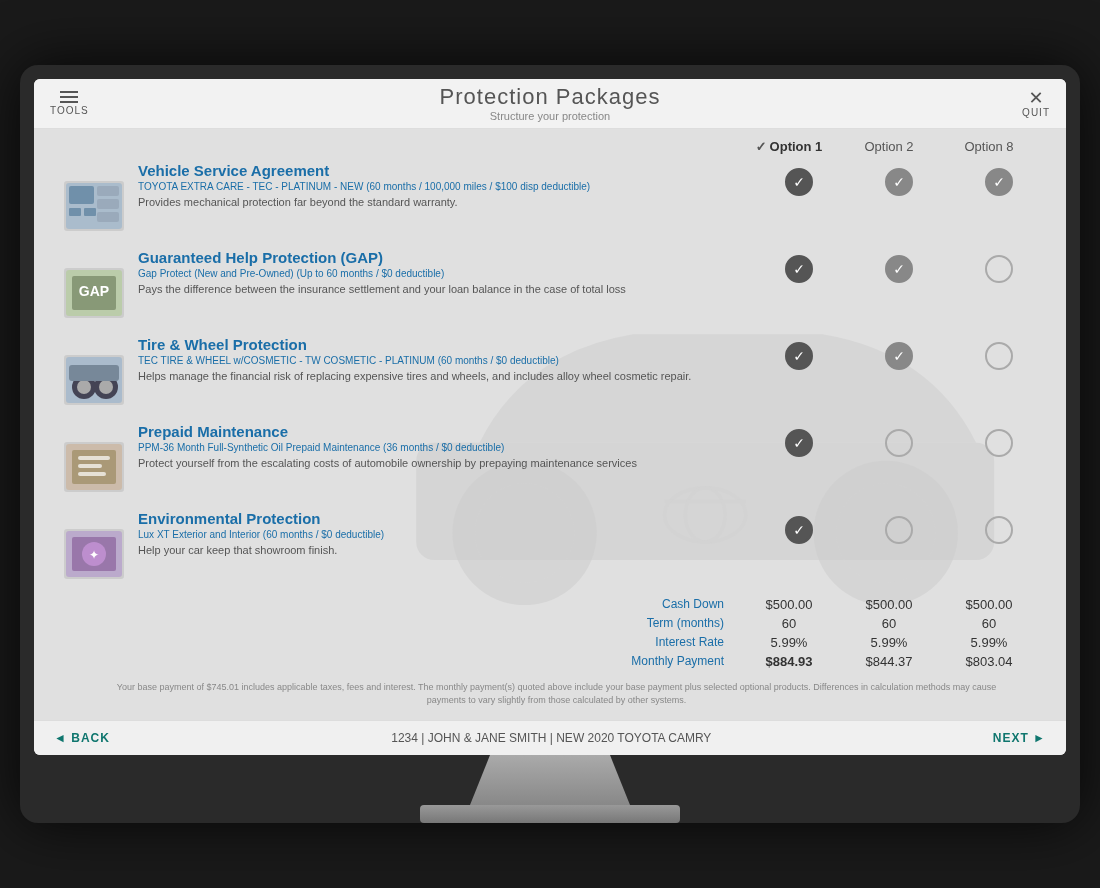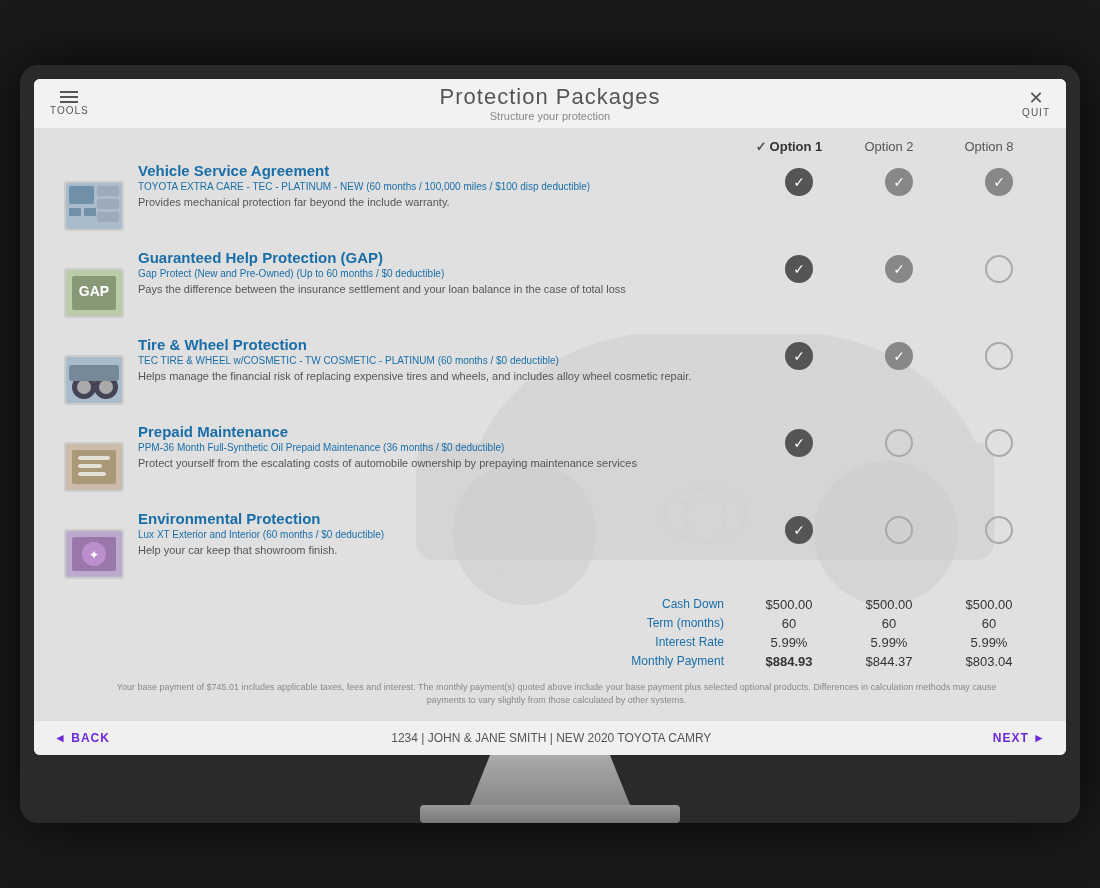--- a/index.html
+++ b/index.html
@@ -190,21 +190,21 @@
     .footer {
       background: #f0f0f0;
       border-top: 1px solid #ddd;
       display: flex;
       justify-content: space-between;
       align-items: center;
       padding: 10px 20px;
     }
     .footer-nav {
       font-size: 12px;
-      color: #6d28d9;
+      color: #0f766e;
       cursor: pointer;
       letter-spacing: 1px;
       font-weight: 600;
     }
     .footer-info {
       font-size: 12px;
       color: #555;
     }
     .monitor-stand {
       height: 50px;
@@ -281,21 +281,21 @@
                   <rect x="5" y="27" width="12" height="8" rx="1" fill="#7090aa"></rect>
                   <rect x="20" y="27" width="12" height="8" rx="1" fill="#7090aa"></rect>
                   <rect x="33" y="5" width="22" height="10" rx="2" fill="#9aaabb"></rect>
                   <rect x="33" y="18" width="22" height="10" rx="2" fill="#9aaabb"></rect>
                   <rect x="33" y="31" width="22" height="10" rx="2" fill="#9aaabb"></rect>
                 </svg>
               </div>
     <div class="product-info">
       <div class="product-name">Vehicle Service Agreement</div>
       <div class="product-subtitle">TOYOTA EXTRA CARE - TEC - PLATINUM - NEW (60 months / 100,000 miles / $100 disp deductible)</div>
-      <div class="product-desc">Provides mechanical protection far beyond the include warranty.</div>
+      <div class="product-desc">Provides mechanical protection far beyond the standard warranty.</div>
     </div>
     <div class="product-options">
                 <div class="option-radio">
                   <div class="radio-circle checked-dark">
                     <span class="checkmark">✓</span>
                   </div>
                 </div>
                 <div class="option-radio">
                   <div class="radio-circle checked-light">
                     <span class="checkmark">✓</span>

